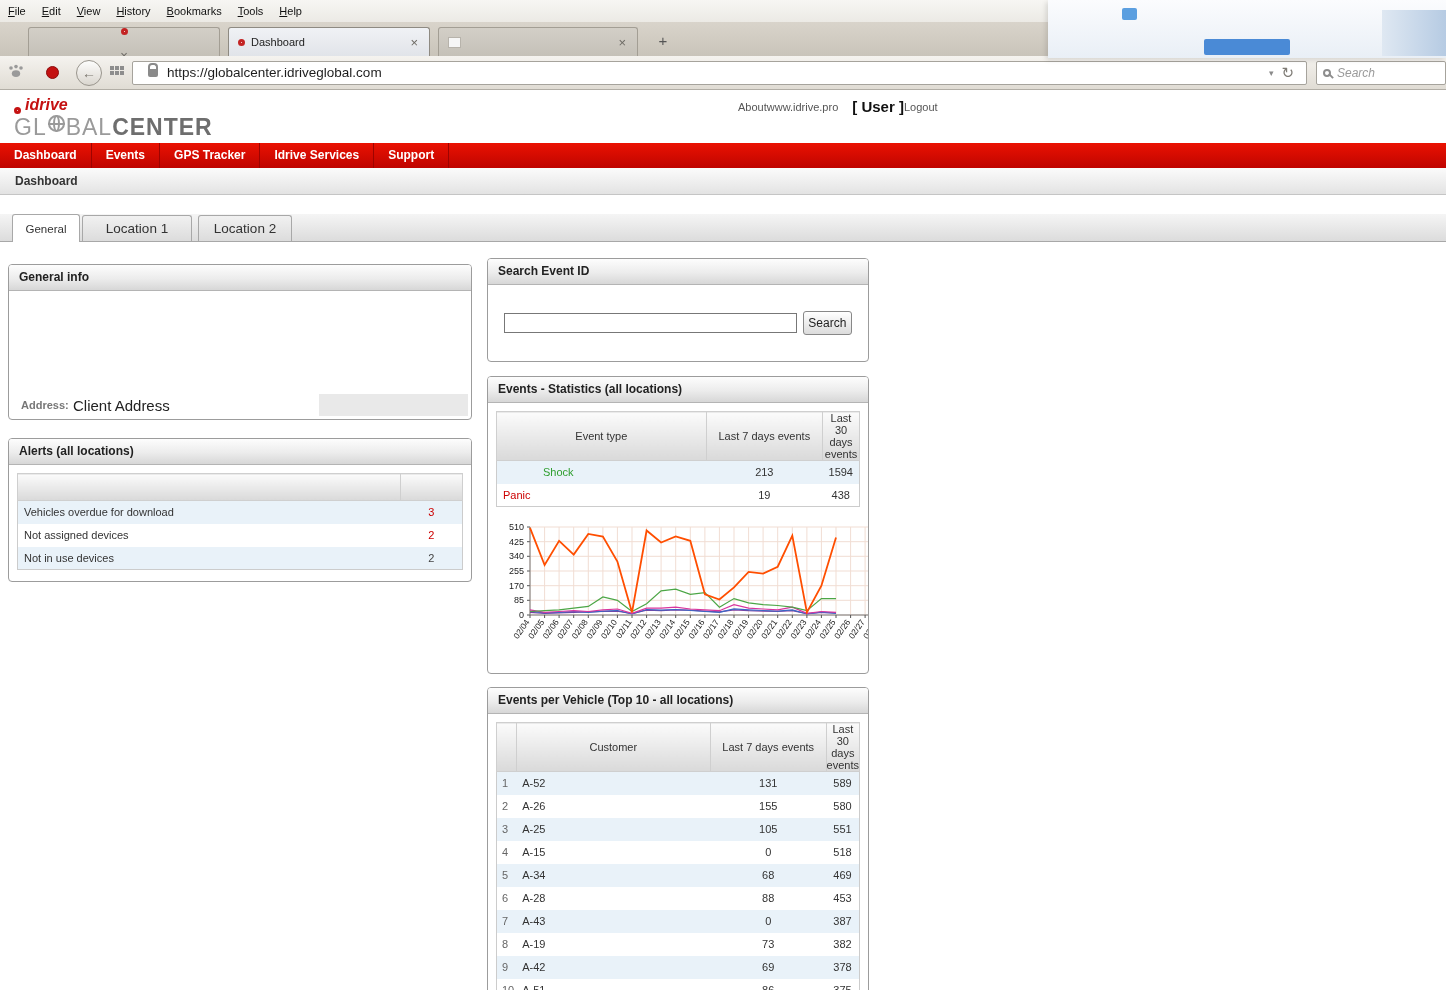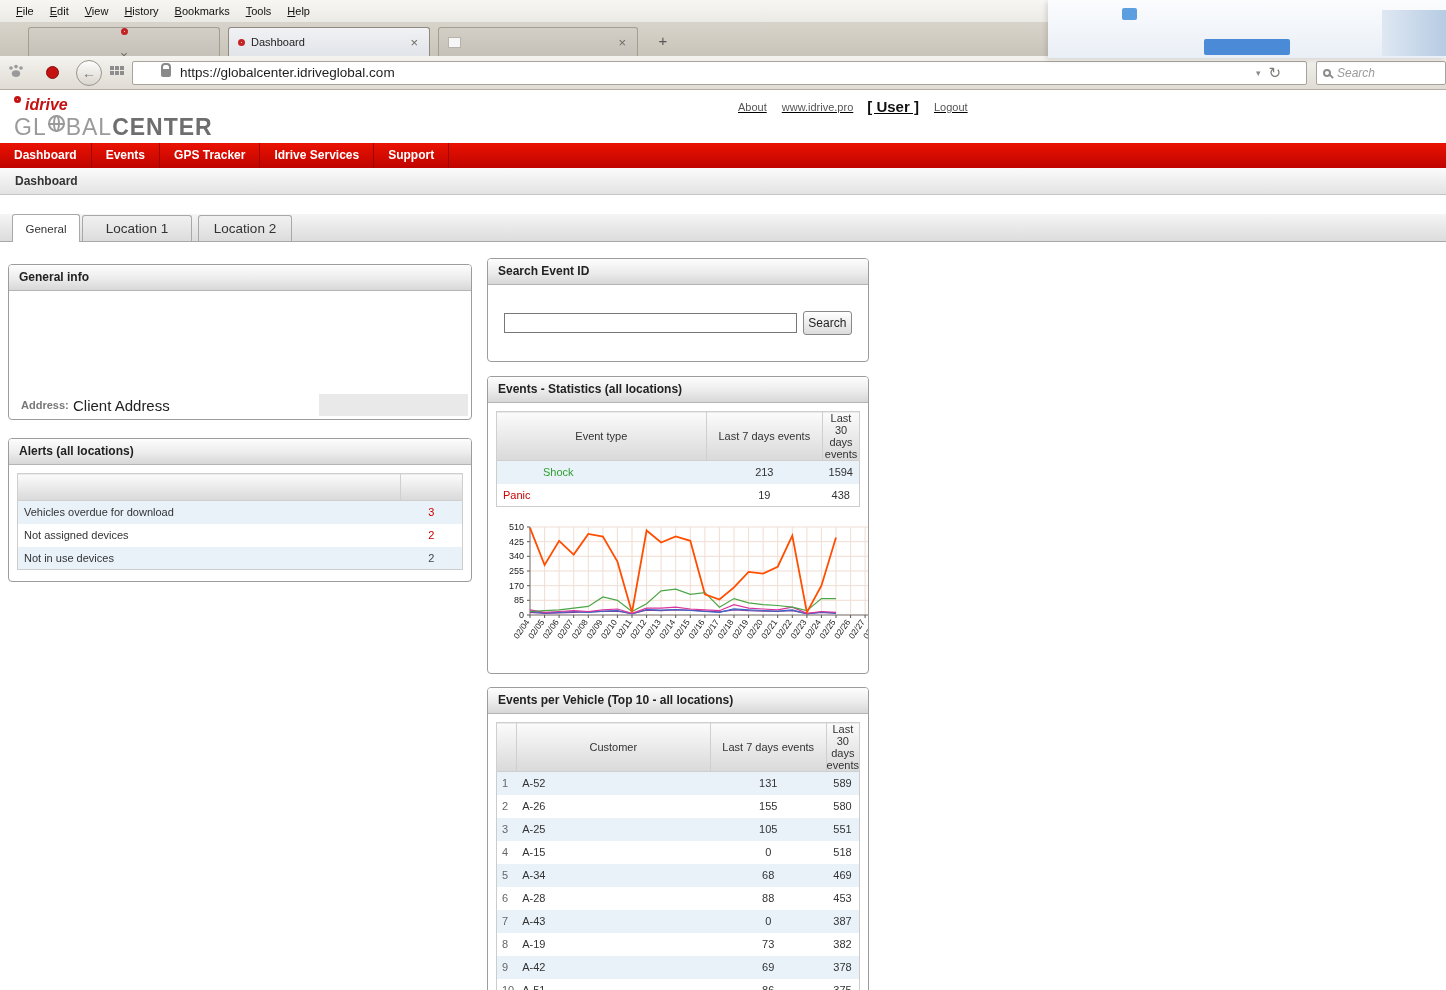--- a/index.html
+++ b/index.html
@@ -1,21 +1,21 @@
 <!DOCTYPE html>
 <html><head>
 <meta charset="utf-8">
 <style>
   * { box-sizing: border-box; margin: 0; padding: 0; }
   html,body { width:1446px; height:990px; }
   body { position:relative; font-family:"Liberation Sans", sans-serif; background:#fff; overflow:hidden; }
 
   
   .chrome { position:absolute; top:0; left:0; width:1446px; height:90px; background:linear-gradient(#ece9e4,#d9d5cc); }
-  .menubar { position:absolute; top:0; left:0; right:0; height:22px; display:flex; align-items:center; padding-left:8px;
+  .menubar { position:absolute; top:0; left:0; right:0; height:22px; display:flex; align-items:center; padding-left:0;
              font-size:11px; color:#111; background:linear-gradient(#f7f6f3,#eceae5); }
   .menu-item { display:inline-block; padding:3px 8px; cursor:default; }
   .menu-item::first-letter { text-decoration:underline; }
 
   .tabrow { position:absolute; top:22px; left:0; right:0; height:34px; background:linear-gradient(#d9d4cb,#c9c4ba); }
   .tab { position:absolute; top:5px; height:29px; display:flex; align-items:center; gap:6px; padding:0 9px;
          font-size:11px; color:#222; border:1px solid #a39e94; border-bottom:none; border-radius:3px 3px 0 0;
          background:linear-gradient(#d3cfc7,#c5c1b8); }
   .tab.active { background:linear-gradient(#f0f2f5,#e1e4e9); border-color:#8e8a82; z-index:3; }
   .tab-title { flex:1; white-space:nowrap; overflow:hidden; }
@@ -26,21 +26,21 @@
                 font-size:15px; color:#555; line-height:20px; border-radius:3px; }
 
   .toolbar { position:absolute; top:56px; left:0; right:0; height:34px; display:flex; align-items:center;
              background:linear-gradient(#f5f3ef,#e0dcd4); border-bottom:1px solid #b2aea6; }
   .paw-icon { margin-left:8px; flex:0 0 auto; }
   .record-dot { width:13px; height:13px; border-radius:50%; background:#c31111; border:1px solid #8c0c0c; margin-left:22px; flex:0 0 auto; }
   .back-btn { width:26px; height:26px; border-radius:50%; background:linear-gradient(#fdfdfc,#dad6cf); border:1px solid #99958d;
               margin-left:17px; display:flex; align-items:center; justify-content:center; color:#7c786f; font-size:14px; flex:0 0 auto; }
   .grid-icon { margin-left:8px; flex:0 0 auto; }
   .urlbar { height:24px; flex:1; max-width:1178px; background:#fff; border:1px solid #a6a39c; border-radius:2px;
-            display:flex; align-items:center; padding:0 22px; margin-left:8px; }
+            display:flex; align-items:center; padding:0 9px; margin-left:8px; }
   .lock { width:10px; height:8px; background:#8a8a8a; border-radius:2px; position:relative; margin-left:6px; flex:0 0 auto; }
   .lock::before { content:""; position:absolute; width:6px; height:6px; border:2px solid #8a8a8a; border-bottom:none;
                   border-radius:4px 4px 0 0; top:-6px; left:0; }
   .url-text { font-size:13.5px; color:#1d1d1d; margin-left:9px; flex:1; white-space:nowrap; overflow:hidden; }
   .dropdown-arrow { color:#8a8a8a; font-size:9px; padding:0 5px; }
   .reload-icon { color:#7f7c76; font-size:15px; padding:0 3px; }
   .searchbox { width:130px; height:24px; background:#fff; border:1px solid #a6a39c; border-radius:2px;
                display:flex; align-items:center; padding:0 6px; margin-left:9px; flex:0 0 auto; }
   .mag { width:8px; height:8px; border:2px solid #8d8d8d; border-radius:50%; position:relative; flex:0 0 auto; }
   .mag::after { content:""; position:absolute; width:6px; height:2px; background:#8d8d8d; transform:rotate(45deg);
@@ -52,32 +52,32 @@
   .overlay-win { position:absolute; top:0; right:0; width:398px; height:58px; z-index:5;
                  background:linear-gradient(180deg,#fbfcfe,#e9eff6); box-shadow:-2px 2px 5px rgba(0,0,0,.12); }
   .overlay-icon { position:absolute; left:74px; top:8px; width:15px; height:12px; background:#5b9fe0; border-radius:2px; }
   .overlay-blue { position:absolute; right:156px; top:39px; width:86px; height:16px; background:#4a8ad6; border-radius:2px; }
   .overlay-edge { position:absolute; right:0; top:10px; width:64px; height:46px; background:linear-gradient(90deg,#dfe8f2,#b6cbe3); }
 
   
   .page { position:absolute; top:90px; left:0; width:1446px; height:900px; background:#fff; }
 
   .logo { position:absolute; left:14px; top:6px; }
-  .logo-top { display:flex; align-items:flex-start; gap:4px; color:#c51212; font-weight:bold; font-style:italic; font-size:16px; }
+  .logo-top { display:flex; align-items:flex-end; gap:4px; color:#c51212; font-weight:bold; font-style:italic; font-size:16px; }
   .logo-mark { width:7px; height:7px; border:3px solid #c51212; border-radius:50%; background:#fff; }
   .logo-bottom { font-size:23px; color:#9a9a9a; letter-spacing:1px; display:flex; align-items:flex-start; line-height:1.1; margin-top:1px; }
   .logo-center { color:#6e6e6e; font-weight:bold; }
   .globe { width:17px; height:17px; border:2px solid #9a9a9a; border-radius:50%; position:relative; margin:0 1px; flex:0 0 auto; }
   .globe::before { content:""; position:absolute; top:-2px; bottom:-2px; left:3px; right:3px; border:2px solid #9a9a9a; border-radius:50%; }
   .globe::after { content:""; position:absolute; left:-2px; right:-2px; top:50%; height:2px; margin-top:-1px; background:#9a9a9a; }
 
-  .header-links { position:absolute; left:738px; top:8px; display:flex; align-items:center;text-decoration:underline; }
+  .header-links { position:absolute; left:738px; top:8px; display:flex; align-items:center; }
   .hl-small { font-size:11px; color:#555; }
   .hl-user { font-size:15px; color:#111; font-weight:bold; margin-left:14px; }
-  .hl-gap { margin-left:15px; }
+  .hl-gap { }
 
   .rednav { position:absolute; top:53px; left:0; width:100%; height:25px; display:flex;
             background:linear-gradient(#ea1202,#bf0400); }
   .rednav-item { color:#fff; font-weight:bold; font-size:12px; line-height:25px; padding:0 14px; border-right:1px solid #9e0300; }
 
   .crumbbar { position:absolute; top:78px; left:0; width:100%; height:27px;
               background:linear-gradient(#fbfbfb,#e3e3e3); border-bottom:1px solid #c5c5c5; }
   .crumb { font-weight:bold; font-size:12px; color:#333; line-height:26px; padding-left:15px; }
 
   .tabstrip { position:absolute; top:124px; left:0; width:100%; height:28px;

